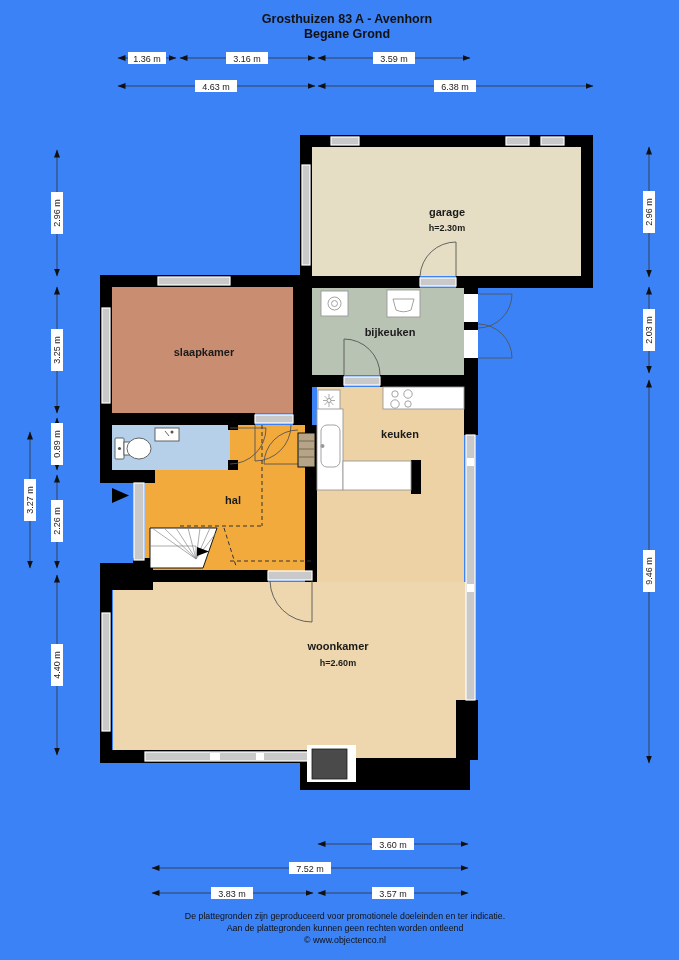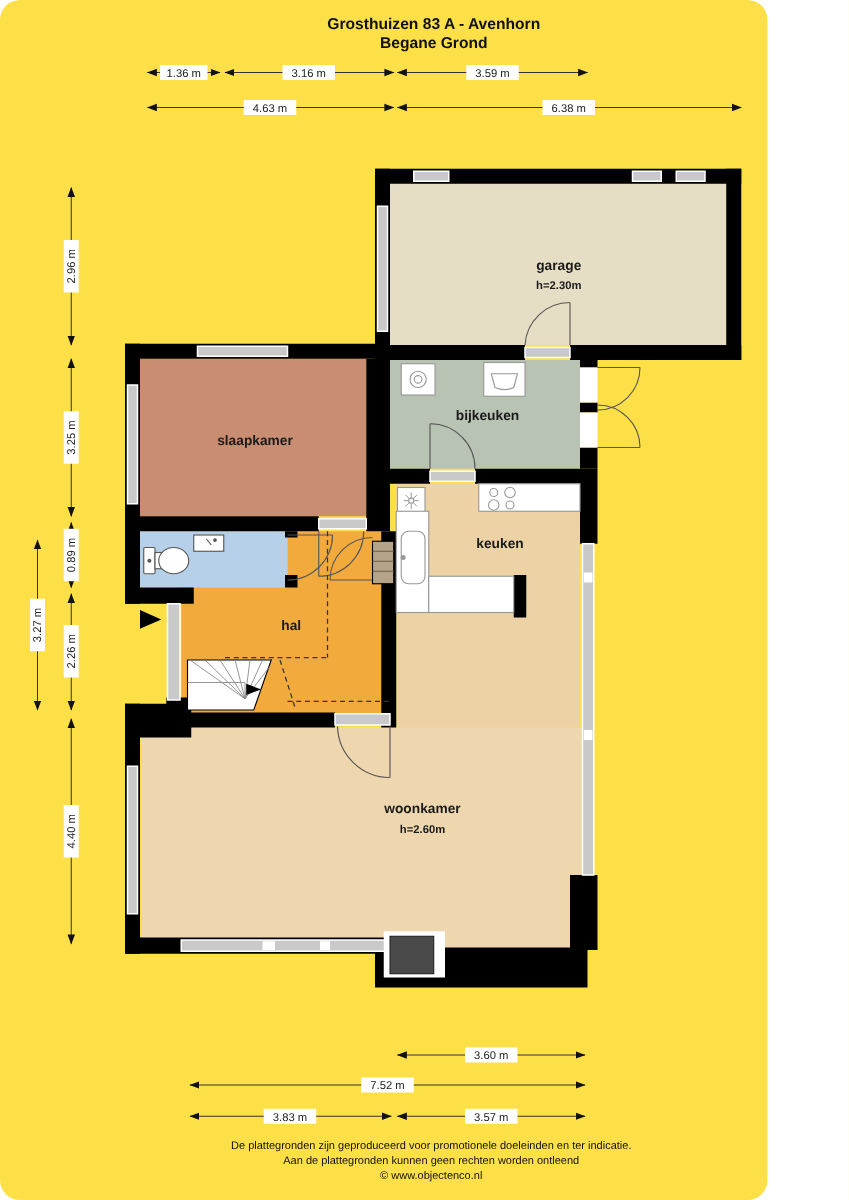--- a/index.html
+++ b/index.html
@@ -1,17 +1,17 @@
 <!DOCTYPE html>
 <html><head>
 <meta charset="utf-8">
 <style>
   html,body{margin:0;padding:0;background:#fff;}
-  .canvas{position:relative;width:614px;height:960px;background:#fde047;overflow:hidden;
-          font-family:"Liberation Sans", sans-serif;border-radius:16px;}
+  .canvas{position:relative;width:679px;height:960px;background:#3b82f6;overflow:hidden;
+          font-family:"Liberation Sans", sans-serif;}
   svg{position:absolute;left:0;top:0;}
   .title-line{font-weight:bold;font-size:12.5px;fill:#111;}
   .room-label{font-weight:bold;font-size:11px;fill:#1a1a1a;}
   .room-sub{font-weight:bold;font-size:9px;fill:#1a1a1a;}
   .dim-text{font-size:9px;fill:#222;}
   .footer-text{font-size:8.8px;fill:#111;}
   .wall{fill:#000;}
   .win{fill:#c9c9c9;stroke:#fff;stroke-width:1.2;}
   .opening{fill:#fff;}
   .door{stroke:#555;stroke-width:0.9;fill:none;}

